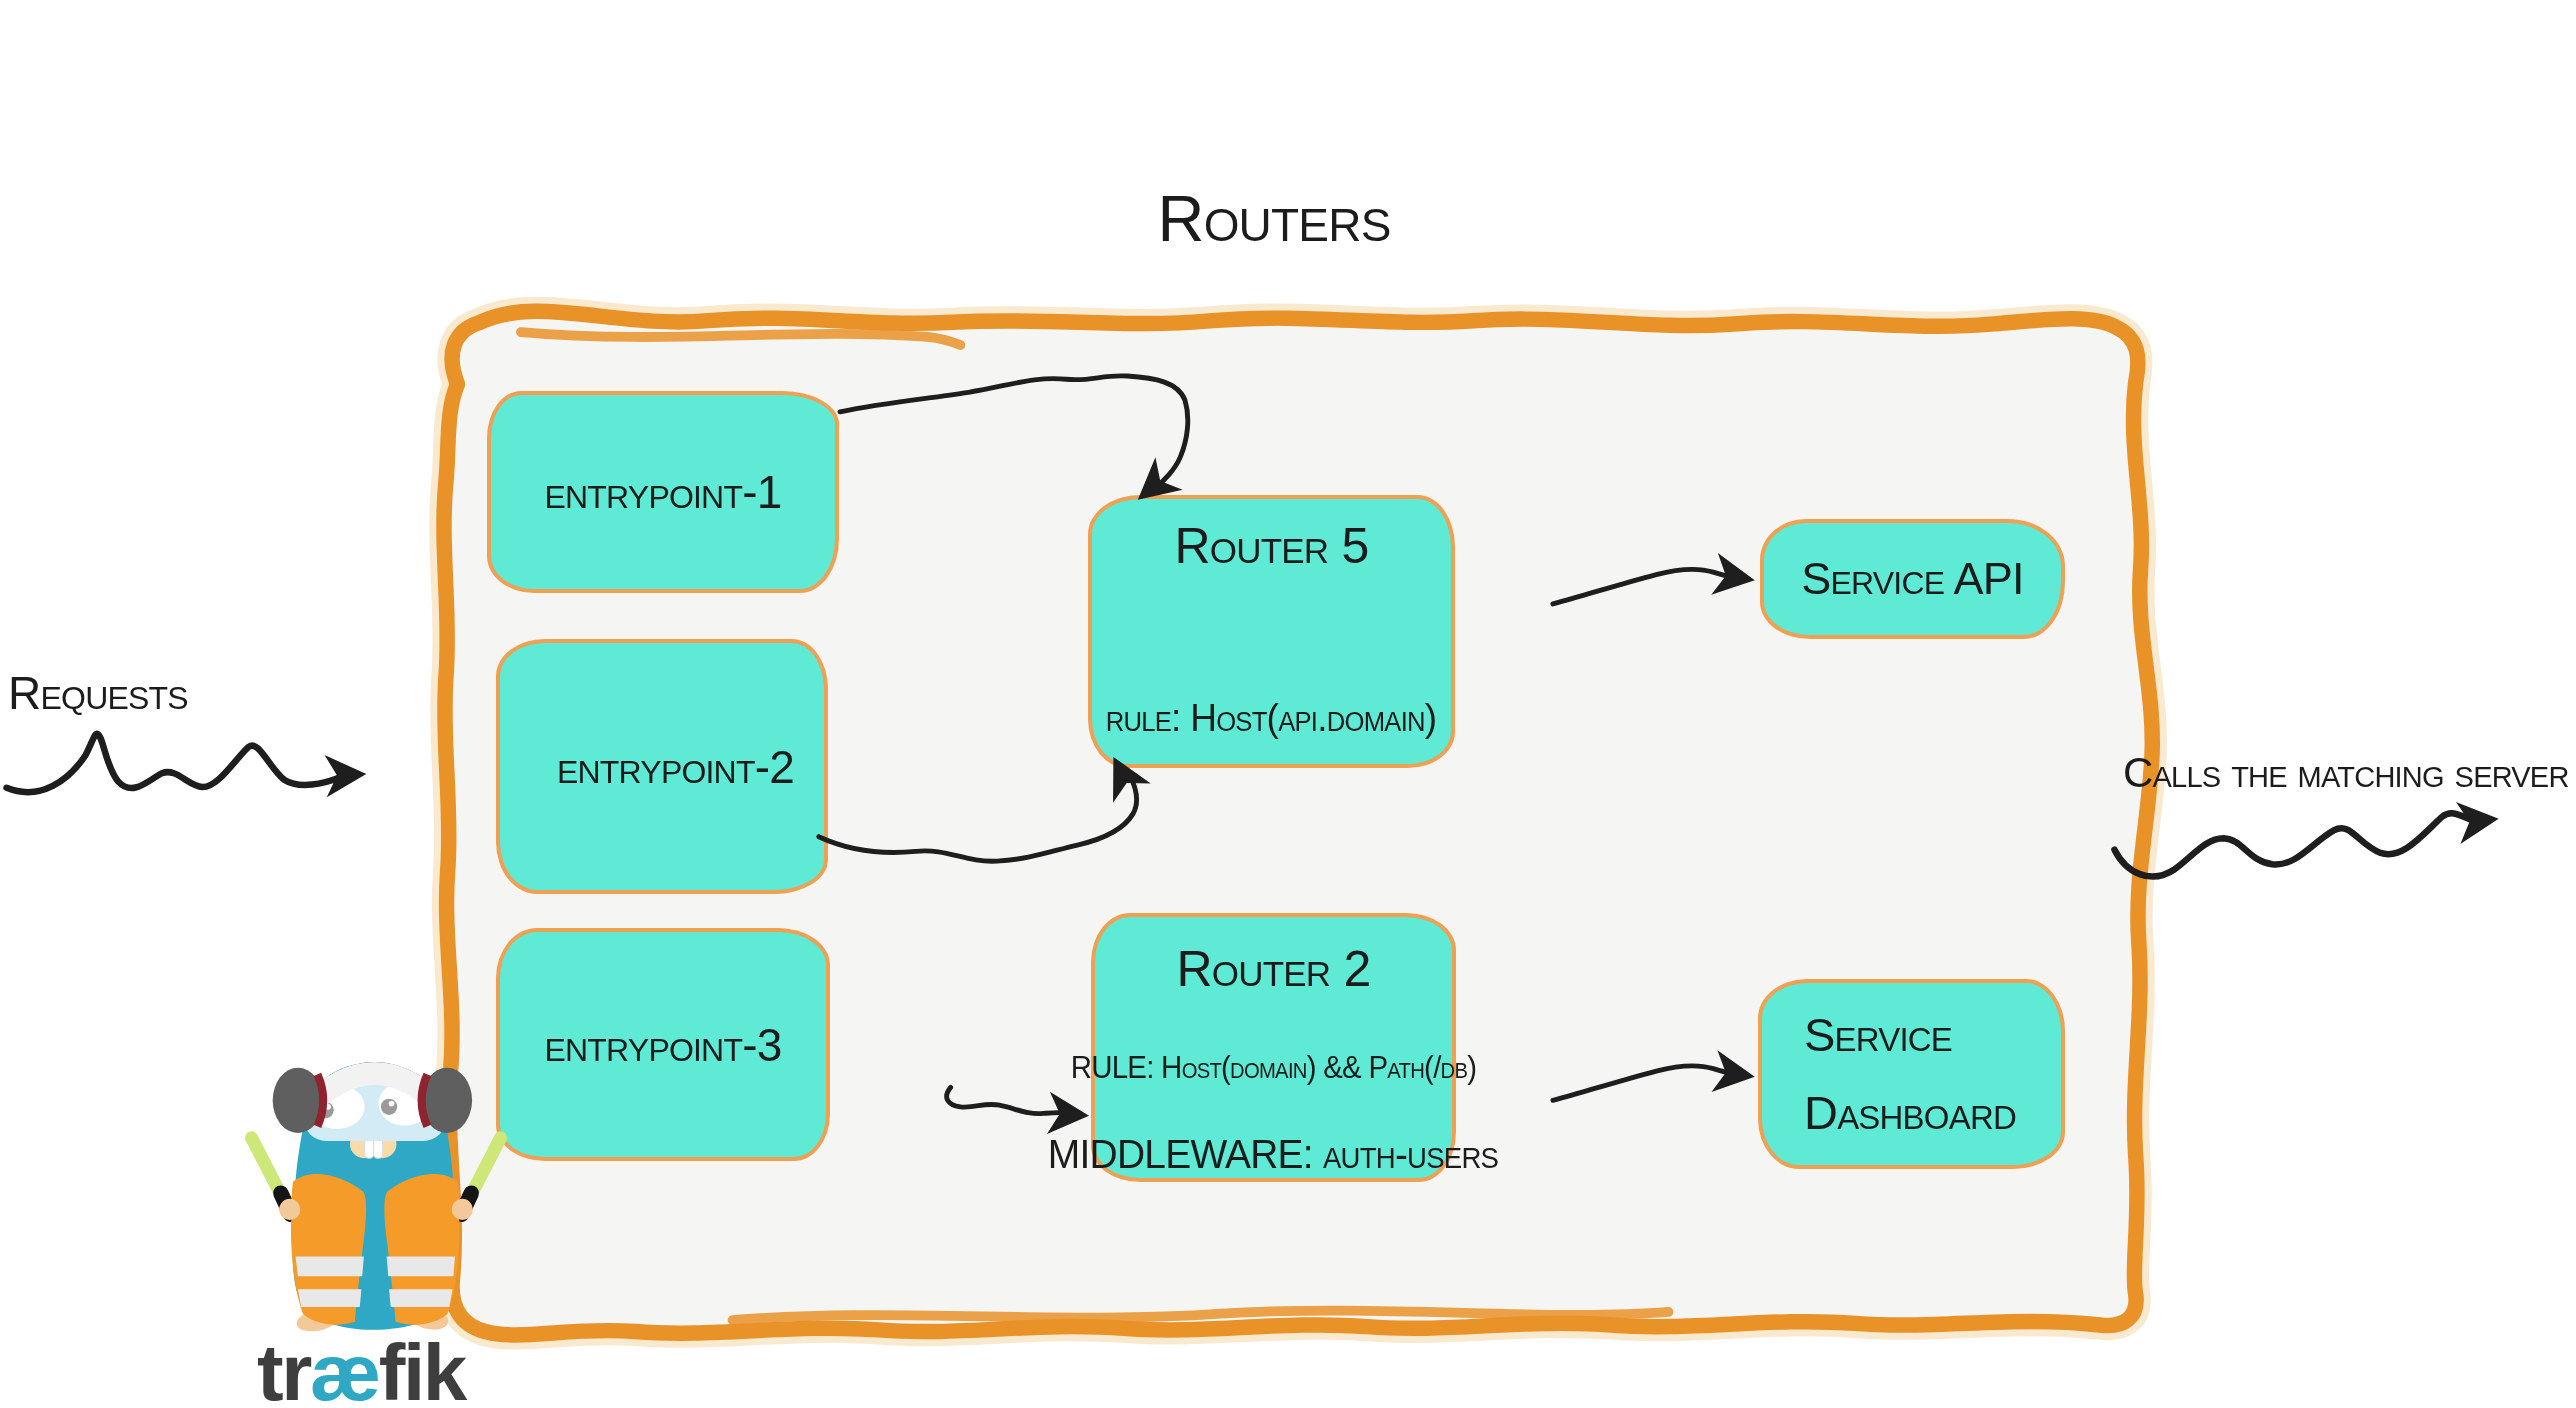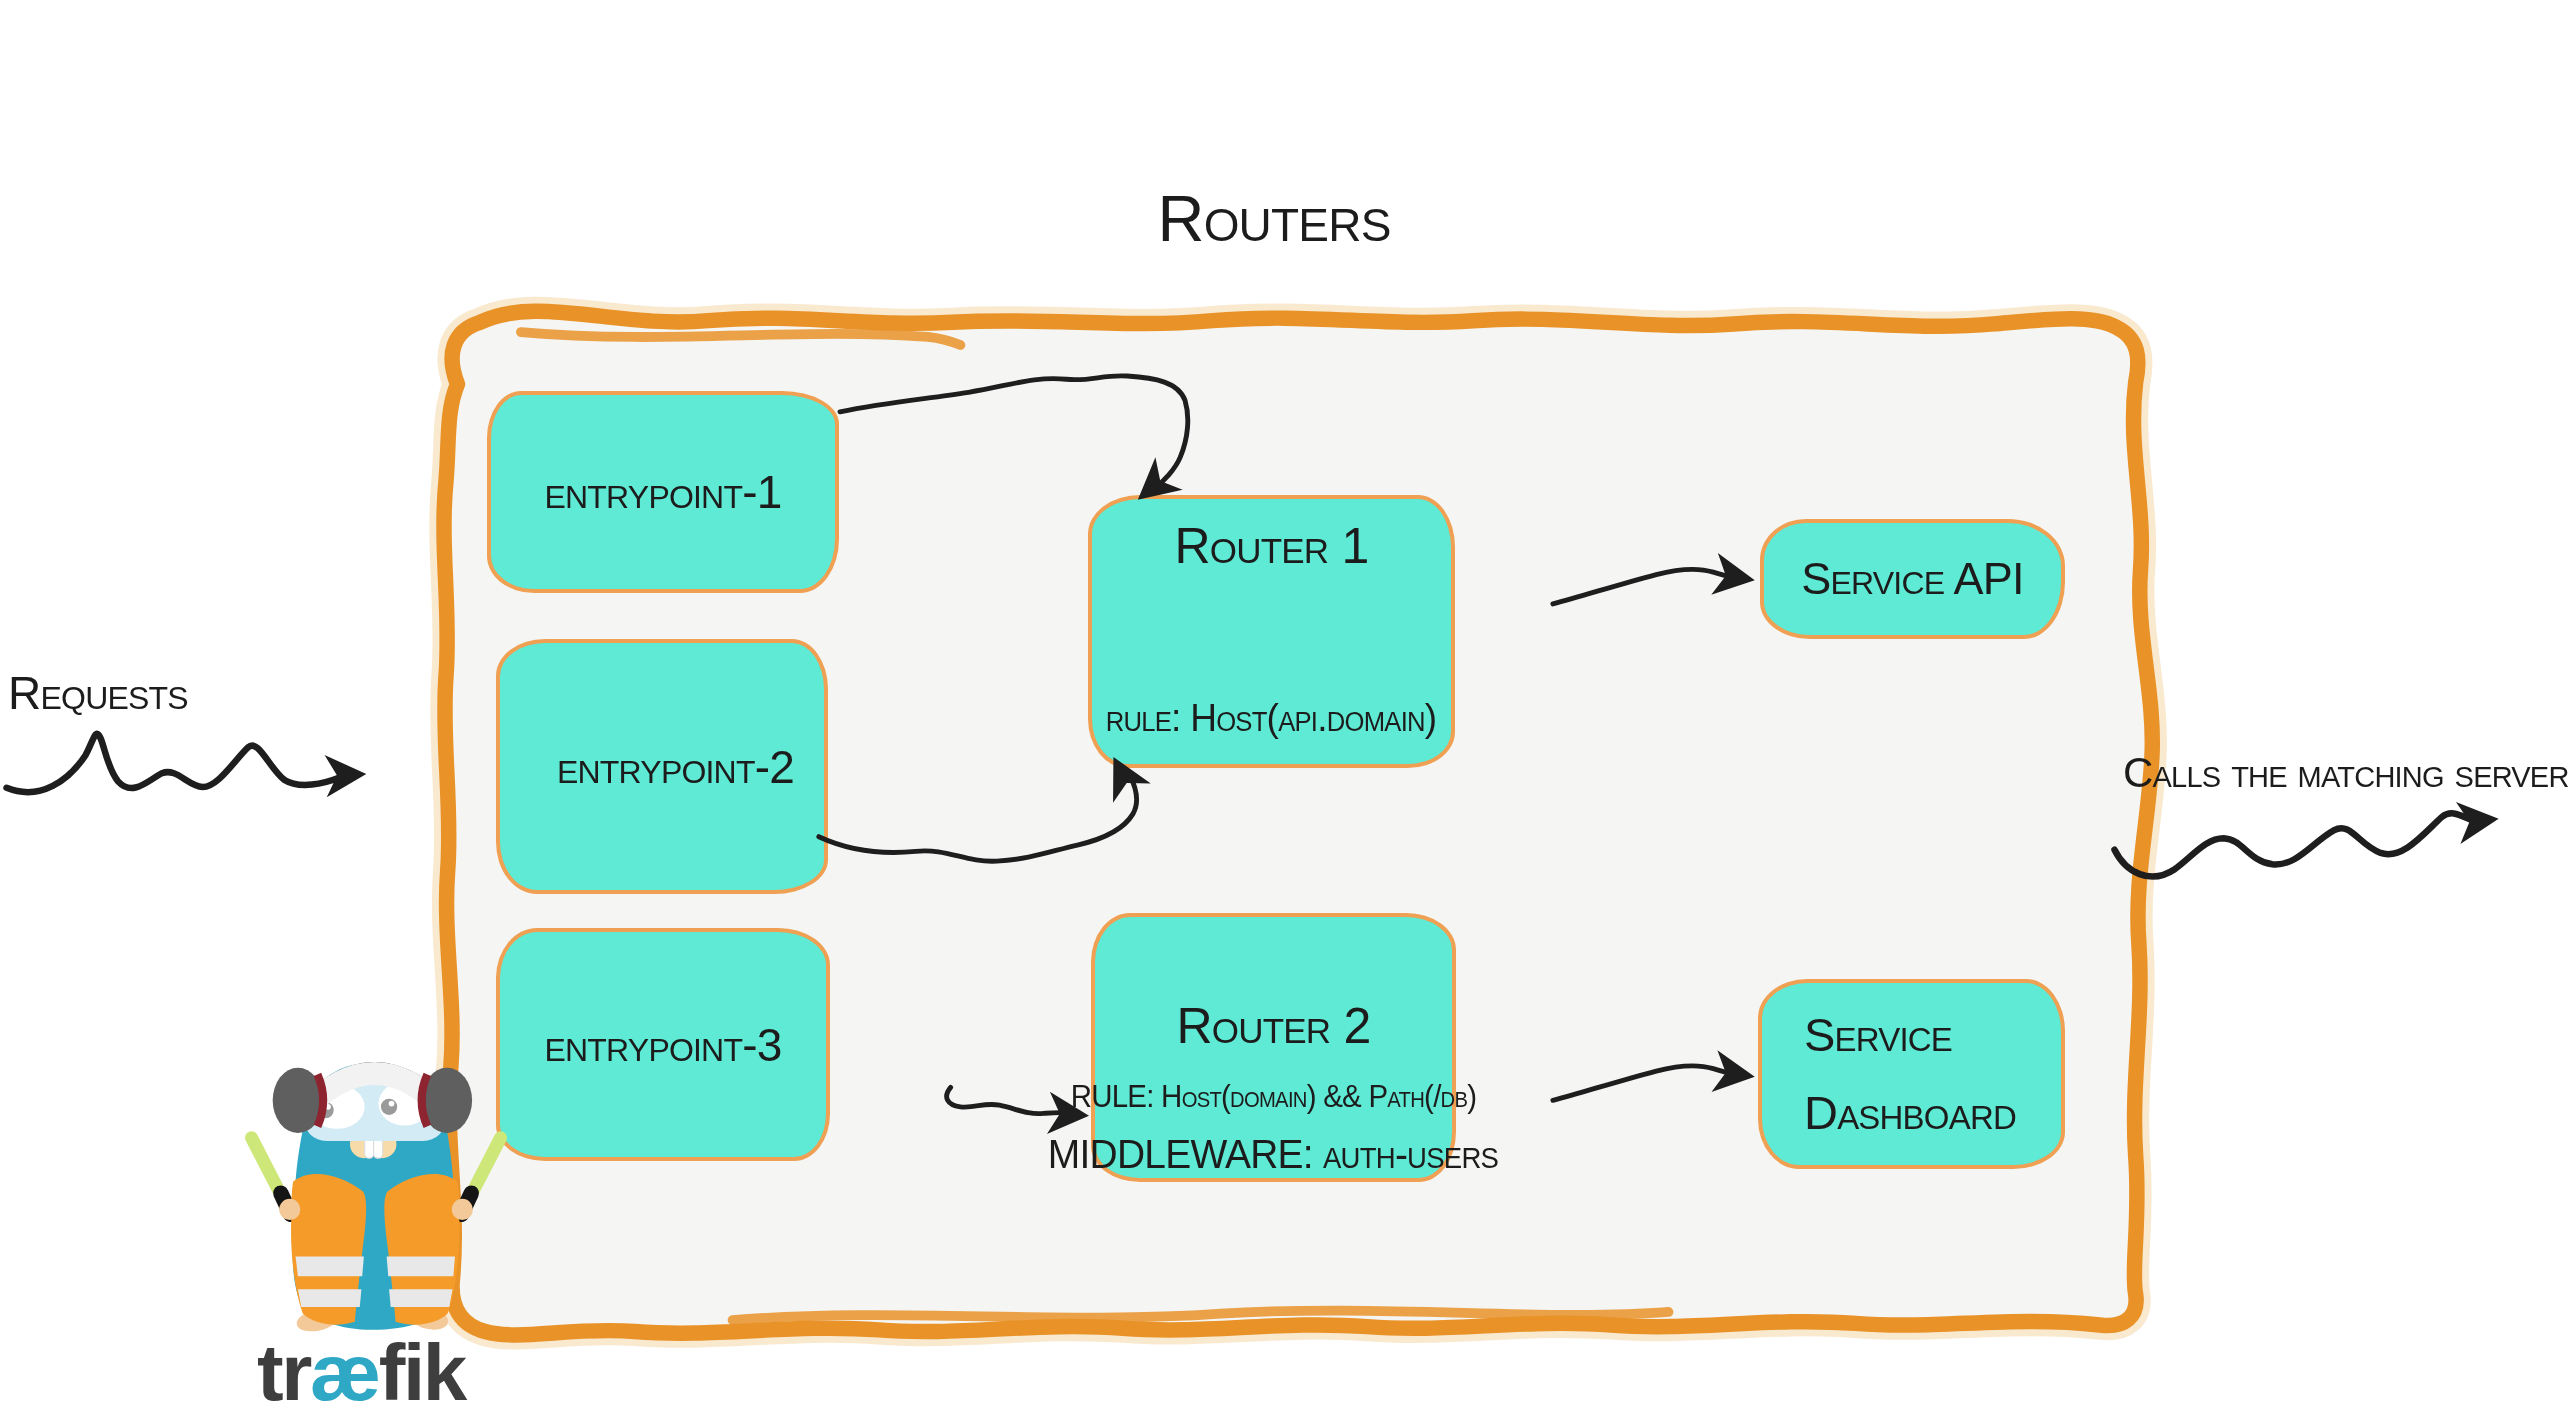--- a/index.html
+++ b/index.html
@@ -29,21 +29,21 @@
   #ep2 { left:496px;  top:639px;  width:332px; height:255px;
          border-radius:49px 36px 54px 41px / 37px 50px 34px 52px;padding-left:27px; }
   #ep3 { left:496px;  top:928px; width:334px; height:233px;
          border-radius:41px 52px 36px 49px / 50px 37px 47px 36px; }
 
   .router-box { flex-direction:column; }
   #router1 { left:1088px; top:495px; width:367px; height:273px;
              justify-content:space-between; padding:18px 0 24.4px 0;
              border-radius:52px 37px 47px 39px / 39px 52px 36px 49px; }
   #router2 { left:1091px; top:913px; width:365px; height:269px;
-             justify-content:flex-end; padding-top:34px;
+             justify-content:space-between; padding-top:23px;
              border-radius:39px 50px 37px 49px / 49px 37px 50px 36px; }
   .router-title { font-size:50px; }
   .router-rule  { font-size:39px; white-space:nowrap; transform:scaleX(.95); }
   #router2 .router-rule { font-size:32px; margin-top:23px; transform:scaleX(.92); }
   .router-mw    { font-size:41px; white-space:nowrap; margin-top:16.3px; transform:scaleX(.95); }
 
   #service-api { left:1760px; top:519px; width:305px; height:120px; font-size:45px;
                  border-radius:46px 57px 41px 50px / 41px 47px 57px 37px; }
   #service-dashboard { left:1758px; top:979px; width:307px; height:190px;
                  flex-direction:column; align-items:flex-start; justify-content:center;
@@ -71,21 +71,21 @@
     <span class="hand">entrypoint-1</span>
   </div>
   <div class="box ep-box" id="ep2">
     <span class="hand">entrypoint-2</span>
   </div>
   <div class="box ep-box" id="ep3">
     <span class="hand">entrypoint-3</span>
   </div>
 
   <div class="box router-box" id="router1">
-    <span class="hand router-title">Router 1</span>
+    <span class="hand router-title">Router 5</span>
     <span class="hand router-rule">rule: Host(api.domain)</span>
   </div>
 
   <div class="box router-box" id="router2">
     <span class="hand router-title">Router 2</span>
     <span class="hand router-rule">RULE: Host(domain) &amp;&amp; Path(/db)</span>
     <span class="hand router-mw">MIDDLEWARE: auth-users</span>
   </div>
 
   <div class="box" id="service-api">

